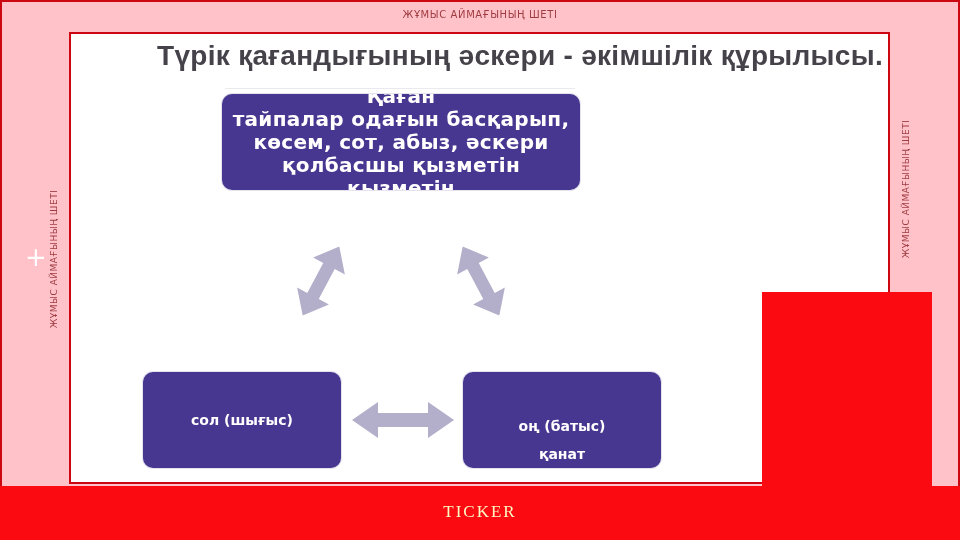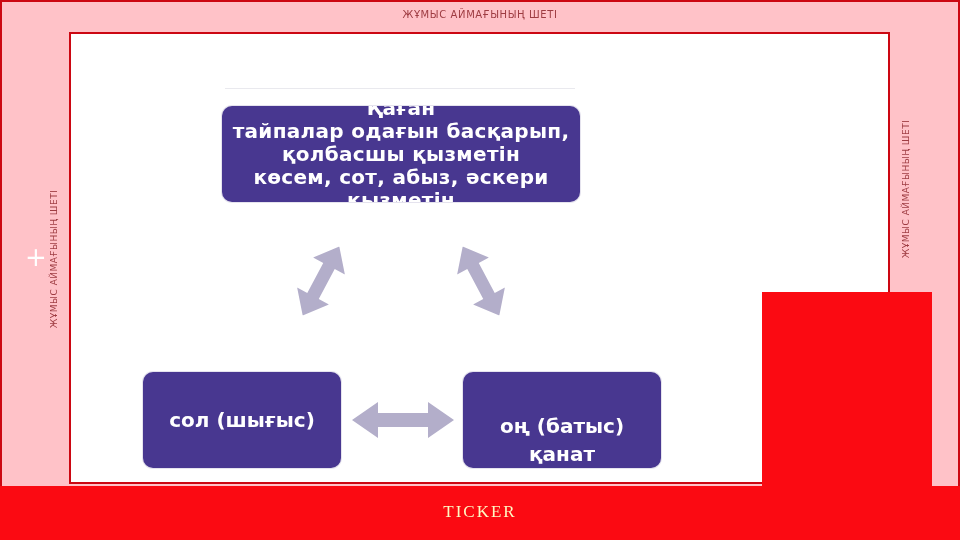--- a/index.html
+++ b/index.html
@@ -48,26 +48,26 @@
     background:#e9e9ee; z-index:4;
   }
 
   .node{
     position:absolute; box-sizing:border-box; background:var(--node-purple,#483790);
     border-radius:10px; color:#ffffff; font-weight:700; text-align:center;
     display:flex; flex-direction:column; justify-content:center; align-items:center;
     overflow:hidden; z-index:4;
     box-shadow:0 0 0 1px rgba(110,100,160,0.18);
   }
-  .node-top{left:222px; top:94px; width:358px; height:96px;margin-top:12px;}
+  .node-top{left:222px; top:94px; width:358px; height:96px;}
   .node-top .line{font-size:20px; line-height:23px; letter-spacing:0.3px; white-space:nowrap;}
   .node-bottom{width:198px; height:96px; top:372px;}
   .node-left{left:143px;}
   .node-right{left:463px;justify-content:flex-end;}
-  .node-bottom .line{font-size:20px; line-height:28px; white-space:nowrap;}
+  .node-bottom .line{font-size:14px; line-height:28px; white-space:nowrap;}
 
   .arrow{position:absolute; z-index:4;}
   .arrow svg{display:block;}
   .arrow-h{left:352px; top:400px;}
   .arrow-dl{left:282px; top:263px; transform:rotate(-62deg);}
   .arrow-dr{left:442px; top:263px; transform:rotate(62deg);}
 
   .ticker-bar{
     position:absolute; left:0; top:486px; width:960px; height:54px;
     background:var(--accent-red,#fb0a12); z-index:5;
@@ -92,28 +92,29 @@
   <div class="edge-line edge-right"></div>
 
   <div class="margin-label top">ЖҰМЫС АЙМАҒЫНЫҢ ШЕТІ</div>
   <div class="margin-label vlabel left">ЖҰМЫС АЙМАҒЫНЫҢ ШЕТІ</div>
   <div class="margin-label vlabel right">ЖҰМЫС АЙМАҒЫНЫҢ ШЕТІ</div>
 
   <div class="plus-marker">+</div>
 
   <div class="content-area"></div>
 
+  <div class="slide-title">Түрік қағандығының әскери - әкімшілік құрылысы.</div>
 
   <div class="placeholder-line"></div>
 
   <div class="node node-top">
     <div class="line">Қаған</div>
     <div class="line">тайпалар одағын басқарып,</div>
+    <div class="line">көсем, сот, абыз, әскери</div>
     <div class="line">қолбасшы қызметін</div>
-    <div class="line">көсем, сот, абыз, әскери</div>
     <div class="line">қызметін</div>
   </div>
 
   <div class="arrow arrow-dl">
     <svg width="78" height="36" viewBox="0 0 78 36">
       <polygon fill="#b3aeca" points="0,18 22,0 22,11.5 56,11.5 56,0 78,18 56,36 56,24.5 22,24.5 22,36"></polygon>
     </svg>
   </div>
   <div class="arrow arrow-dr">
     <svg width="78" height="36" viewBox="0 0 78 36">

